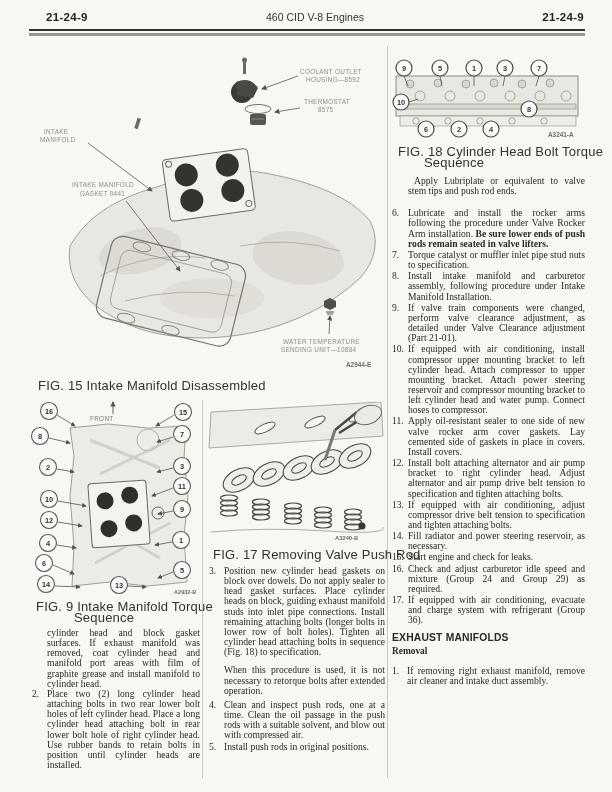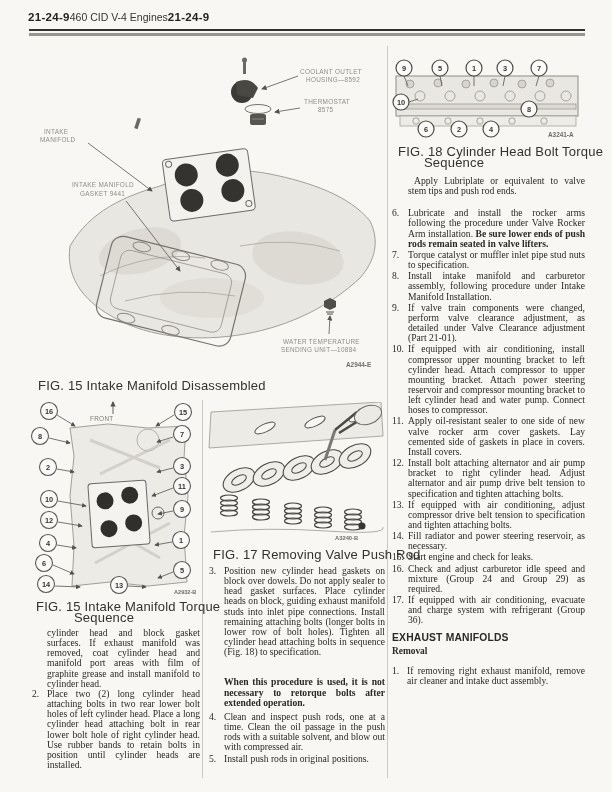--- a/index.html
+++ b/index.html
@@ -1,55 +1,55 @@
 <!DOCTYPE html>
 <html><head>
 <meta charset="utf-8">
 <style>
   html,body{margin:0;padding:0;background:#6e6e6e;}
   .page{position:relative;width:612px;height:792px;margin:0 auto;background:#f8f7f3;
         font-family:"Liberation Serif",serif;color:#262522;overflow:hidden;}
   
-  .hdr{position:absolute;top:11px;left:28px;right:28px;display:flex;
-       align-items:baseline;
-       font-family:"Liberation Sans",sans-serif;}
+  .hdr{position:absolute;top:11px;left:46px;right:28px;display:flex;
+       justify-content:space-between;align-items:baseline;
+       font-family:"Liberation Sans",sans-serif;gap:29px;}
   .hdr .pn{font-weight:bold;font-size:11.5px;letter-spacing:.3px;color:#24231f;}
   .hdr .ttl{font-size:10.5px;color:#35342f;}
   .rule1{position:absolute;left:29px;right:27px;top:29px;height:1.5px;background:#33322d;}
   .rule2{position:absolute;left:29px;right:27px;top:33px;height:2.6px;background:#999690;}
   .vdiv{position:absolute;width:1px;background:#ccc9c2;}
   
   .figcap{position:absolute;font-family:"Liberation Sans",sans-serif;font-size:13px;
           color:#33322d;letter-spacing:.2px;line-height:10.5px;white-space:nowrap;}
   .figcap .l2{display:block;}
   
   .col{position:absolute;font-size:9.6px;line-height:10.15px;text-align:justify;color:#2a2925;}
   .step{position:relative;padding-left:15px;margin-bottom:1px;}
   .stepw{padding-left:16px;}
   .step .n{position:absolute;left:0;top:0;}
   .cont{padding-left:15px;}
   .intro{padding-left:16px;text-indent:6px;margin-bottom:12px;}
   .p2{text-indent:8px;}
-  .boldnote{font-weight:bold;padding-left:15px;margin:20px 0 4px 0;}
+  .boldnote{font-weight:normal;padding-left:15px;margin:8px 0 4px 0;}
   .sect{font-family:"Liberation Sans",sans-serif;font-weight:bold;font-size:10.3px;
         letter-spacing:.2px;margin:7px 0 3px 0;text-align:left;}
   .removal{font-weight:bold;font-size:9.4px;margin:0 0 10px 0;text-align:left;}
   svg text{font-family:"Liberation Sans",sans-serif;}
   .lbl{fill:#8f8d87;font-size:6.4px;letter-spacing:.3px;}
   .figid{fill:#6f6d68;font-size:6.4px;font-weight:bold;}
   .cnum{fill:#36342f;font-size:7.4px;font-weight:bold;}
 </style>
 </head>
 <body>
 
 <div class="page">
 
   <div class="hdr">
     <span class="pn">21-24-9</span>
-    <span class="ttl">460 CID V-4 Engines</span>
+    <span class="ttl">460 CID V-8 Engines</span>
     <span class="pn">21-24-9</span>
   </div>
   <div class="rule1"></div>
   <div class="rule2"></div>
 
   <div class="vdiv" style="left:387px;top:46px;bottom:14px;"></div>
   <div class="vdiv" style="left:202px;top:400px;bottom:14px;"></div>
 
   <svg style="position:absolute;left:30px;top:46px;" width="355" height="332" viewBox="0 0 355 332">
     <defs>
@@ -263,21 +263,21 @@
       <circle cx="151" cy="144" r="8.5" fill="#faf9f7" stroke="#5a5854" stroke-width="1.1"></circle>
       <text class="cnum" x="151" y="147" text-anchor="middle">1</text>
       <circle cx="152" cy="174" r="8.5" fill="#faf9f7" stroke="#5a5854" stroke-width="1.1"></circle>
       <text class="cnum" x="152" y="177" text-anchor="middle">5</text>
       <circle cx="89" cy="189" r="8.5" fill="#faf9f7" stroke="#5a5854" stroke-width="1.1"></circle>
       <text class="cnum" x="89" y="192" text-anchor="middle">13</text>
     </g>
     <text class="figid" x="144" y="198" style="font-size:5.6px;">A2932-B</text>
   </svg>
   <div class="figcap" style="left:36px;top:602px;">
-    <span>FIG. 15 Intake Manifold Torque</span>
+    <span>FIG. 9 Intake Manifold Torque</span>
     <span class="l2" style="margin-left:38px;">Sequence</span>
   </div>
 
   <svg style="position:absolute;left:207px;top:402px;" width="178" height="140" viewBox="0 0 178 140">
     <polygon points="4,10 174,0 176,34 2,46" fill="#edebe6" stroke="#9b978f" stroke-width="0.8"></polygon>
     <g fill="#f7f6f3" stroke="#55534e" stroke-width="1">
       <ellipse cx="58" cy="26" rx="11" ry="4" transform="rotate(-25 58 26)"></ellipse>
       <ellipse cx="108" cy="20" rx="11" ry="4" transform="rotate(-25 108 20)"></ellipse>
       <ellipse cx="152" cy="14" rx="11" ry="4" transform="rotate(-25 152 14)"></ellipse>
     </g>

